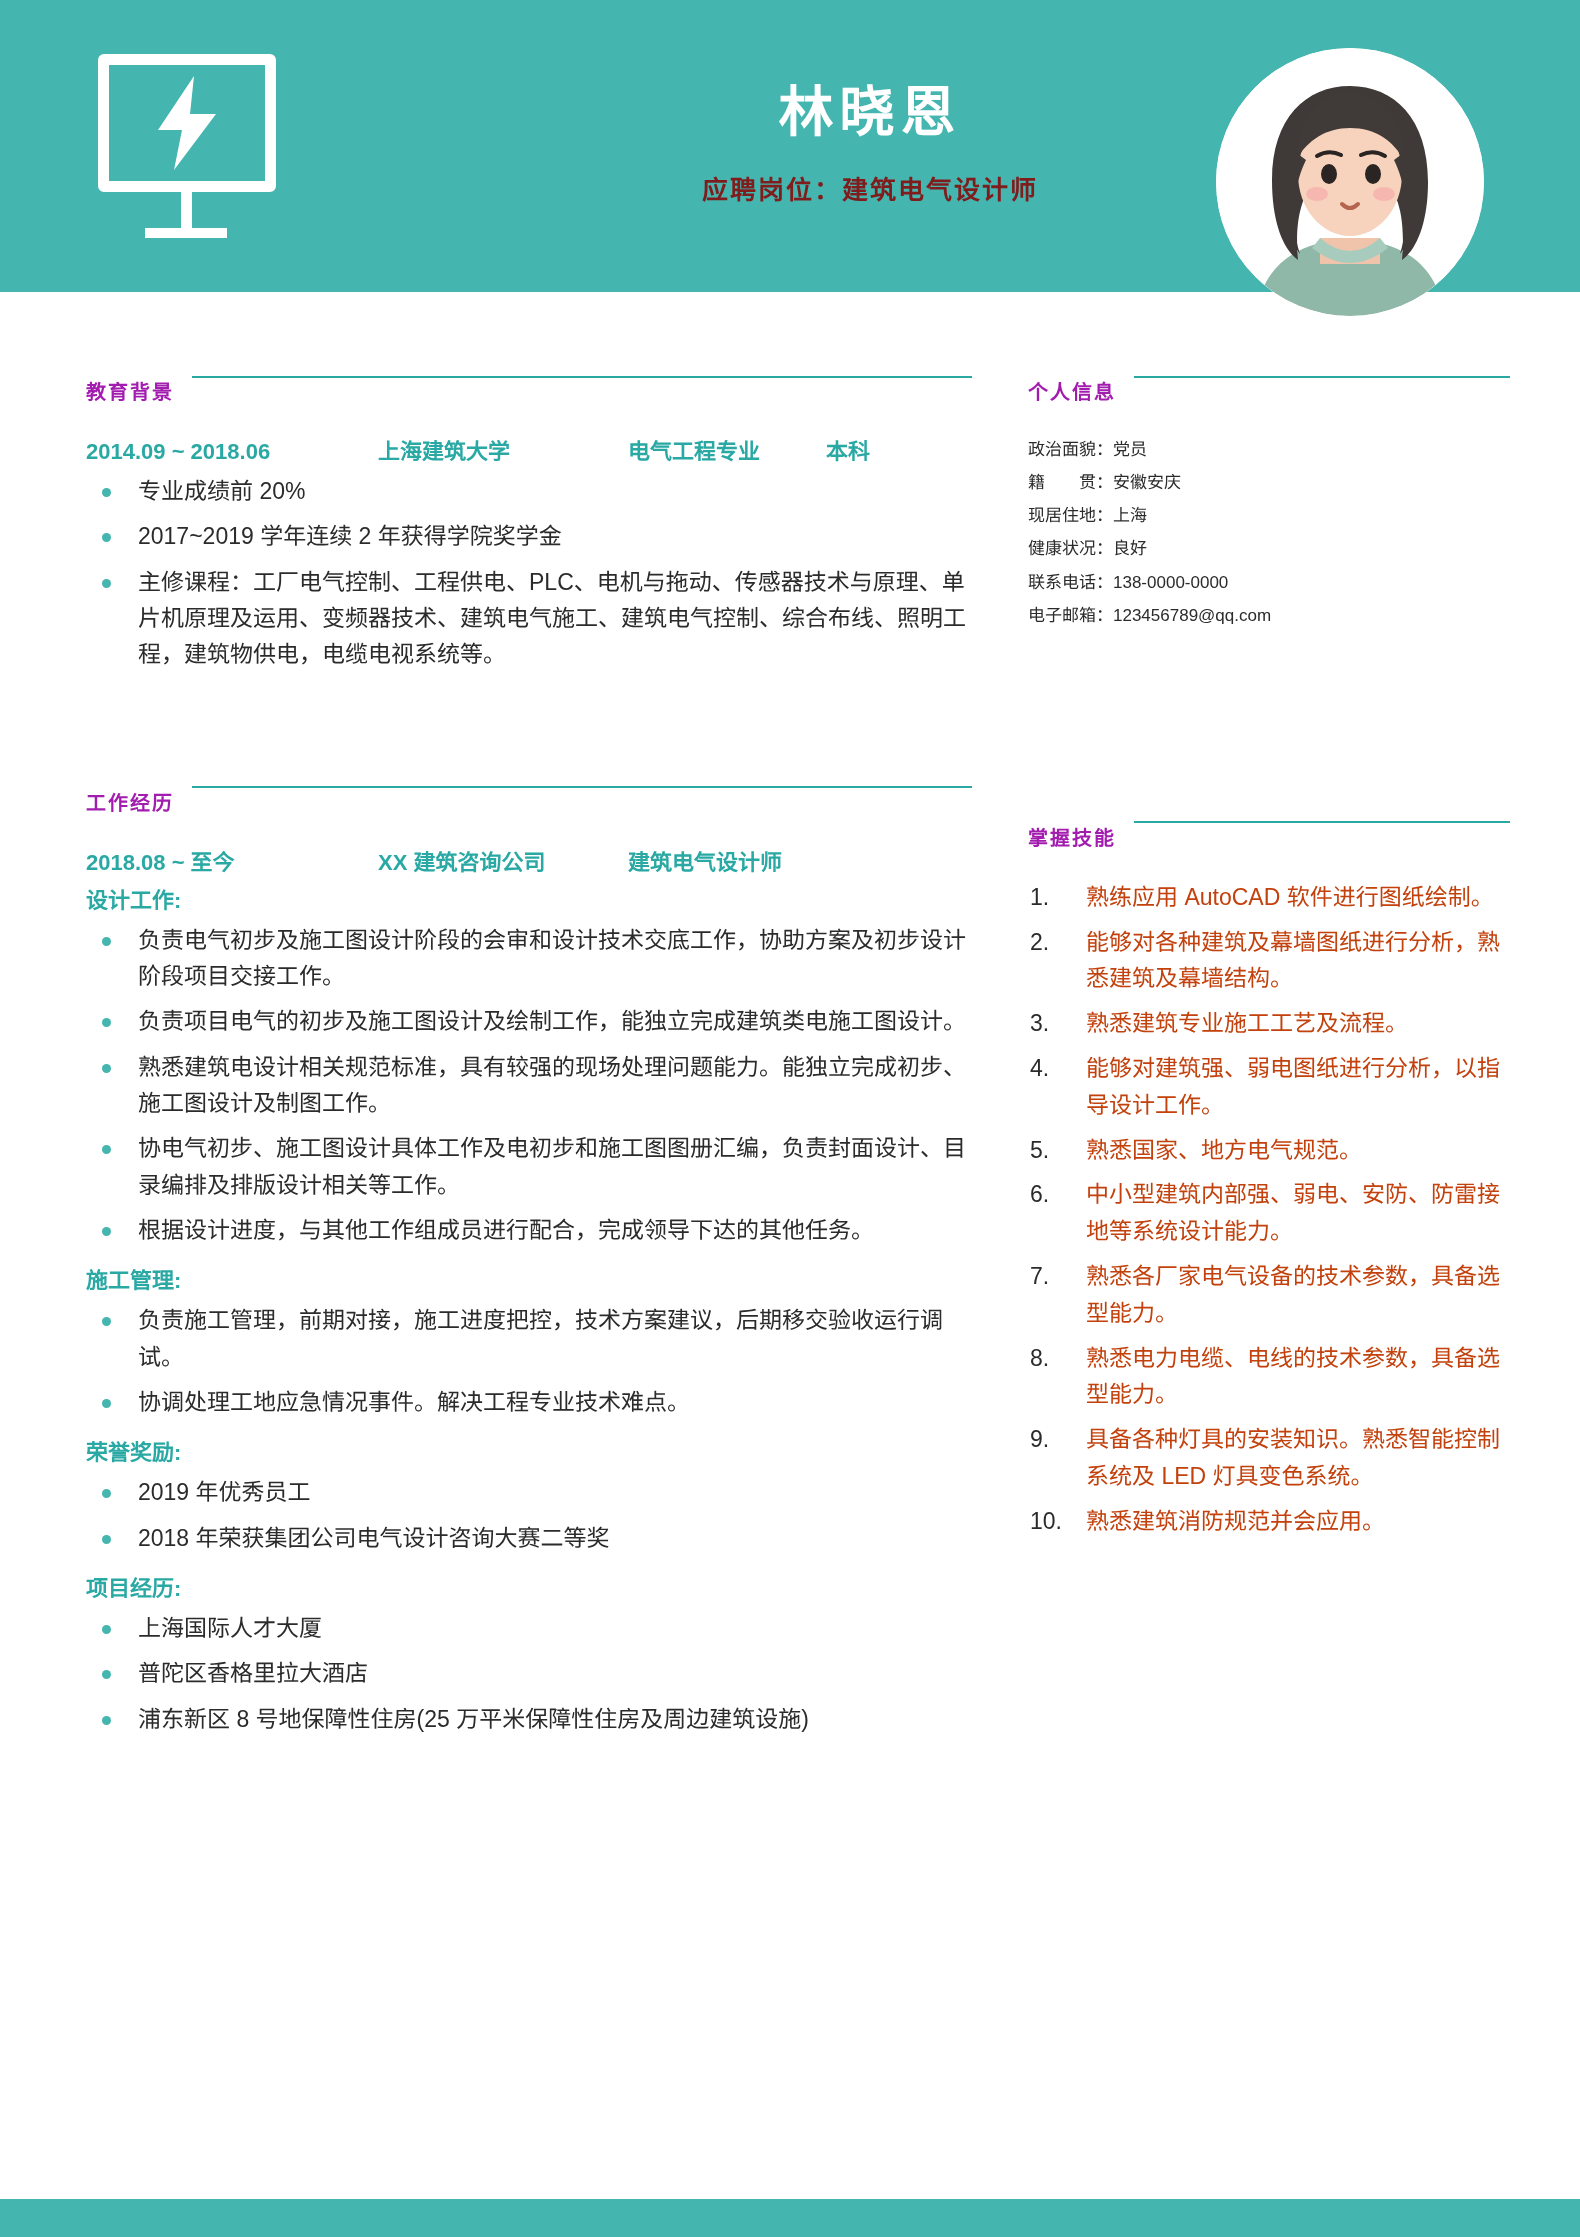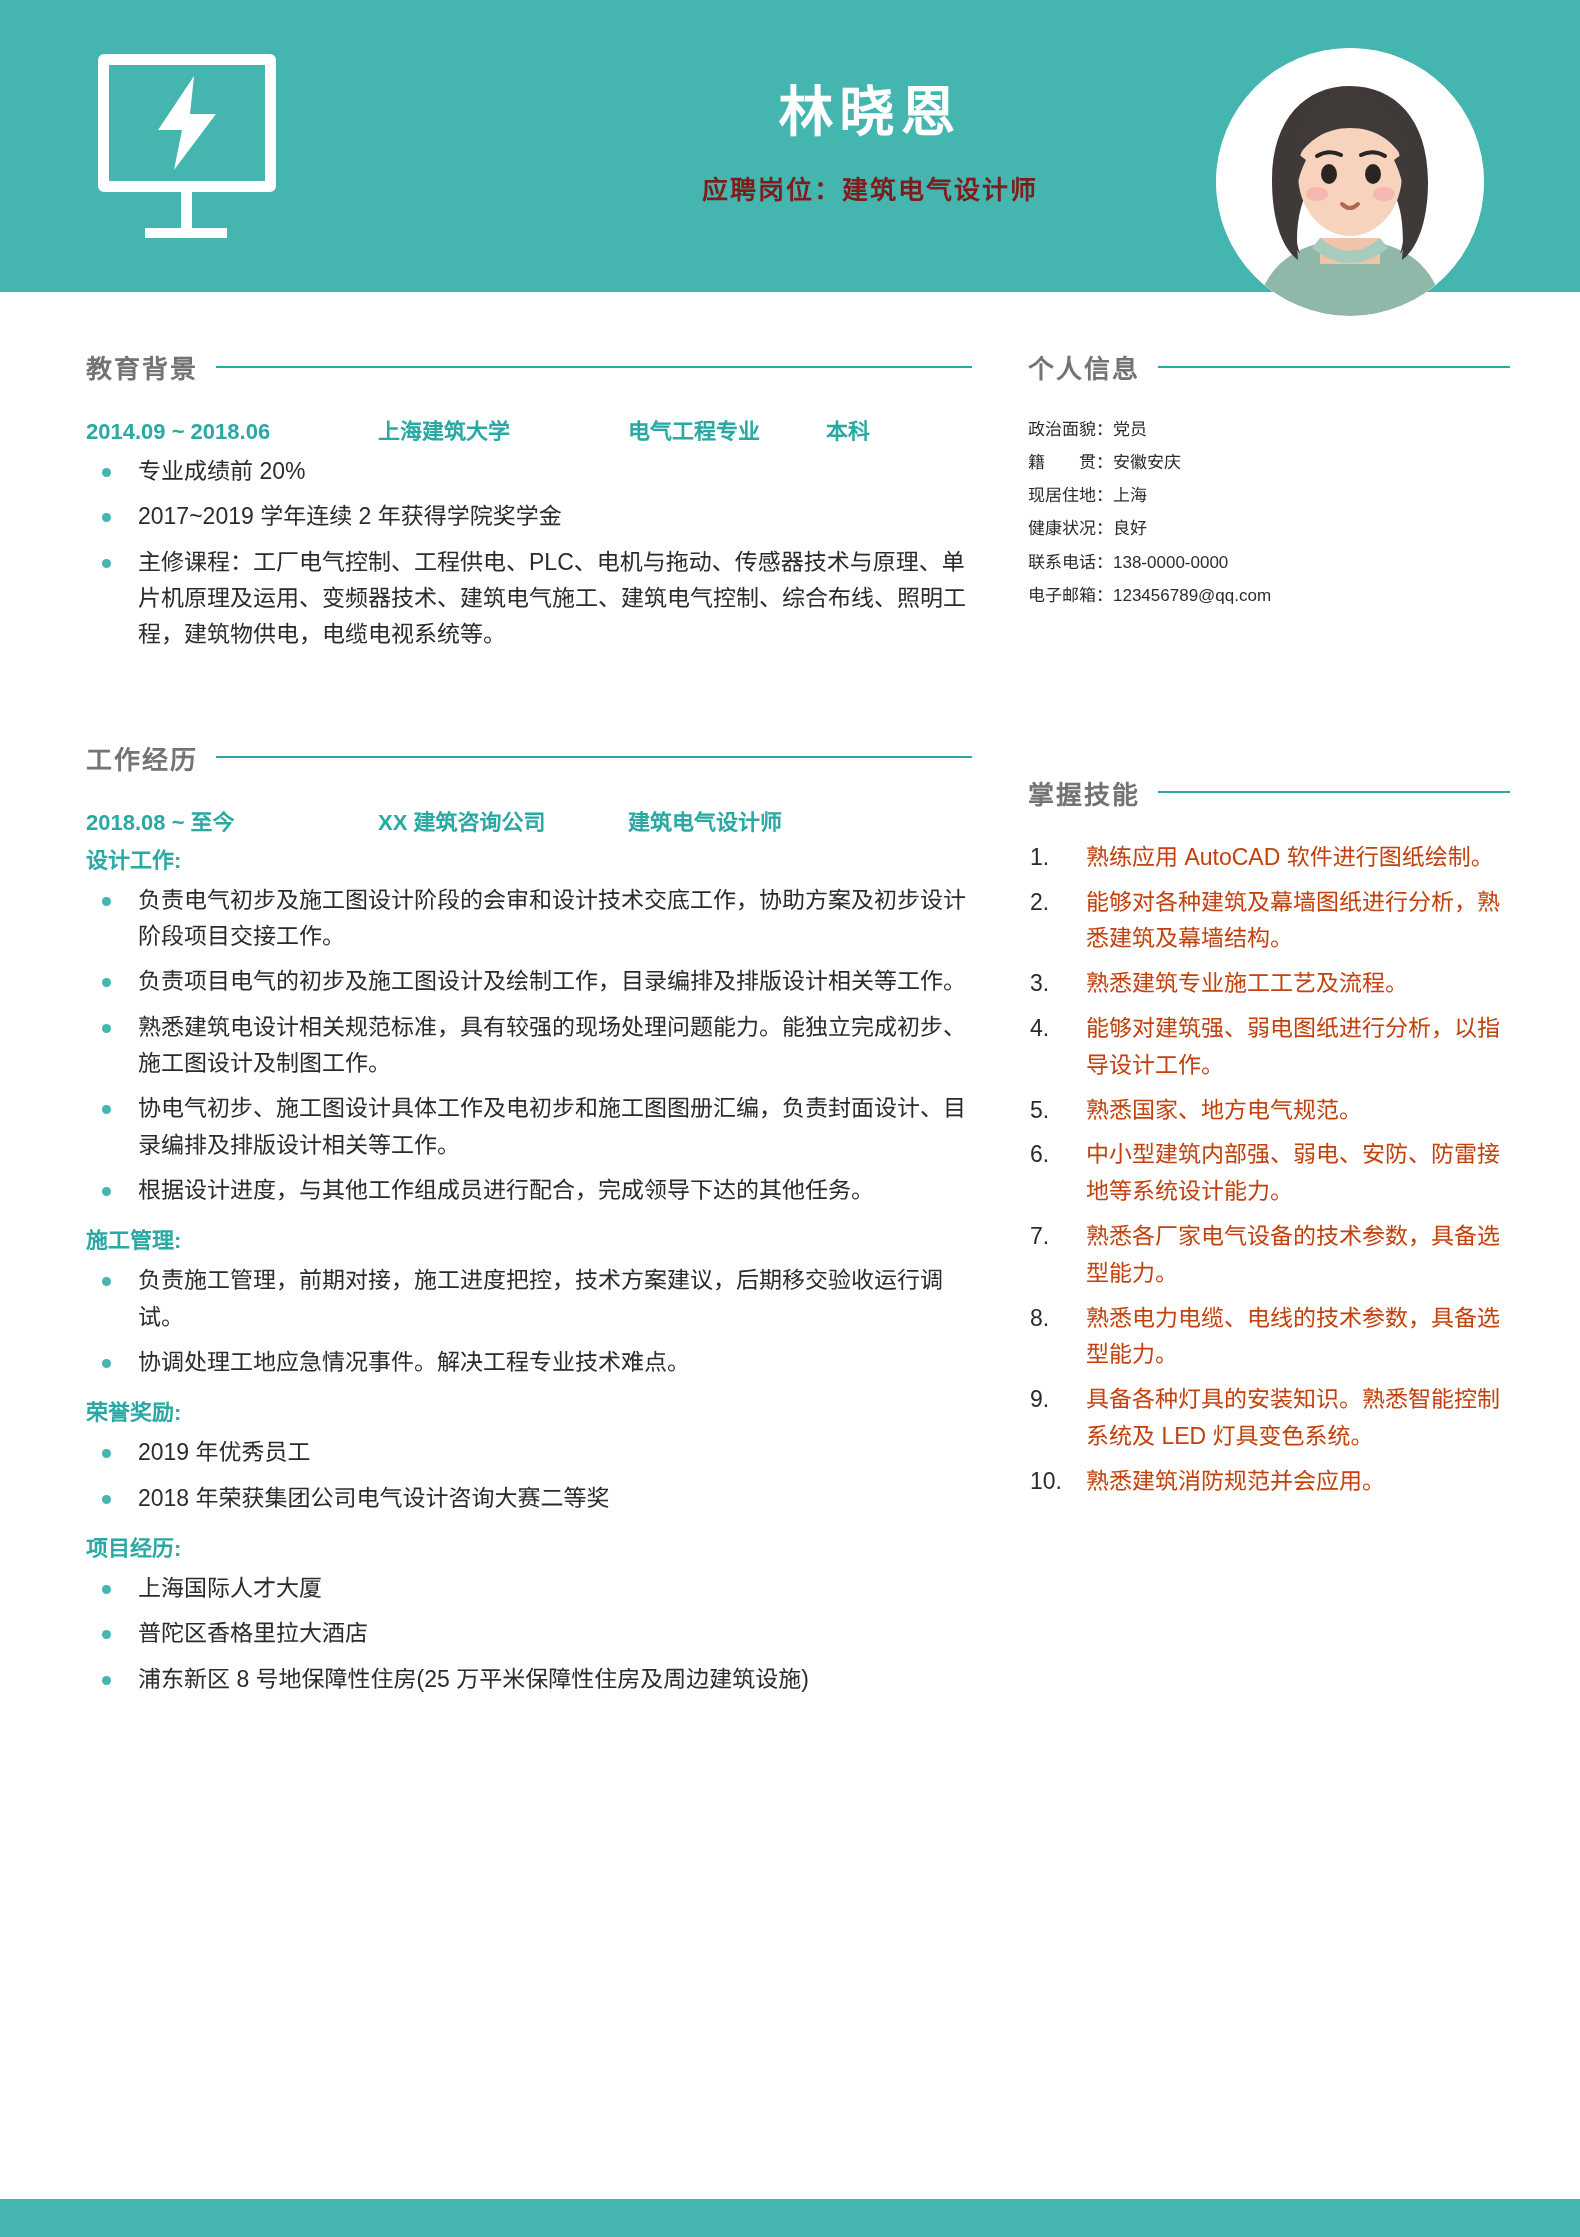--- a/index.html
+++ b/index.html
@@ -107,25 +107,26 @@
   }
 
   .section { margin-bottom: 16px; }
   .sec-head {
     display: flex;
     align-items: center;
     gap: 18px;
     margin-bottom: 28px;
   }
   .sec-title {
-    color: #737373;
-    font-size: 26px;
+    color: #a21caf;
+    font-size: 20px;
     font-weight: bold;
     letter-spacing: 2px;
     white-space: nowrap;
+    margin-top: 28px;
   }
   .sec-rule {
     flex: 1 1 auto;
     height: 2px;
     background: #2aa9a4;
   }
 
   .job-row {
     display: flex;
     align-items: baseline;
@@ -304,21 +305,21 @@
         </div>
         <div class="job-row">
           <span class="c1">2018.08 ~  至今</span>
           <span class="c2">XX 建筑咨询公司</span>
           <span class="c4">建筑电气设计师</span>
         </div>
 
         <div class="sub-head first">设计工作:</div>
         <ul class="bullets">
           <li>负责电气初步及施工图设计阶段的会审和设计技术交底工作，协助方案及初步设计阶段项目交接工作。</li>
-          <li>负责项目电气的初步及施工图设计及绘制工作，目录编排及排版设计相关等工作。</li>
+          <li>负责项目电气的初步及施工图设计及绘制工作，能独立完成建筑类电施工图设计。</li>
           <li>熟悉建筑电设计相关规范标准，具有较强的现场处理问题能力。能独立完成初步、施工图设计及制图工作。</li>
           <li>协电气初步、施工图设计具体工作及电初步和施工图图册汇编，负责封面设计、目录编排及排版设计相关等工作。</li>
           <li>根据设计进度，与其他工作组成员进行配合，完成领导下达的其他任务。</li>
         </ul>
 
         <div class="sub-head">施工管理:</div>
         <ul class="bullets">
           <li>负责施工管理，前期对接，施工进度把控，技术方案建议，后期移交验收运行调试。</li>
           <li>协调处理工地应急情况事件。解决工程专业技术难点。</li>
         </ul>

